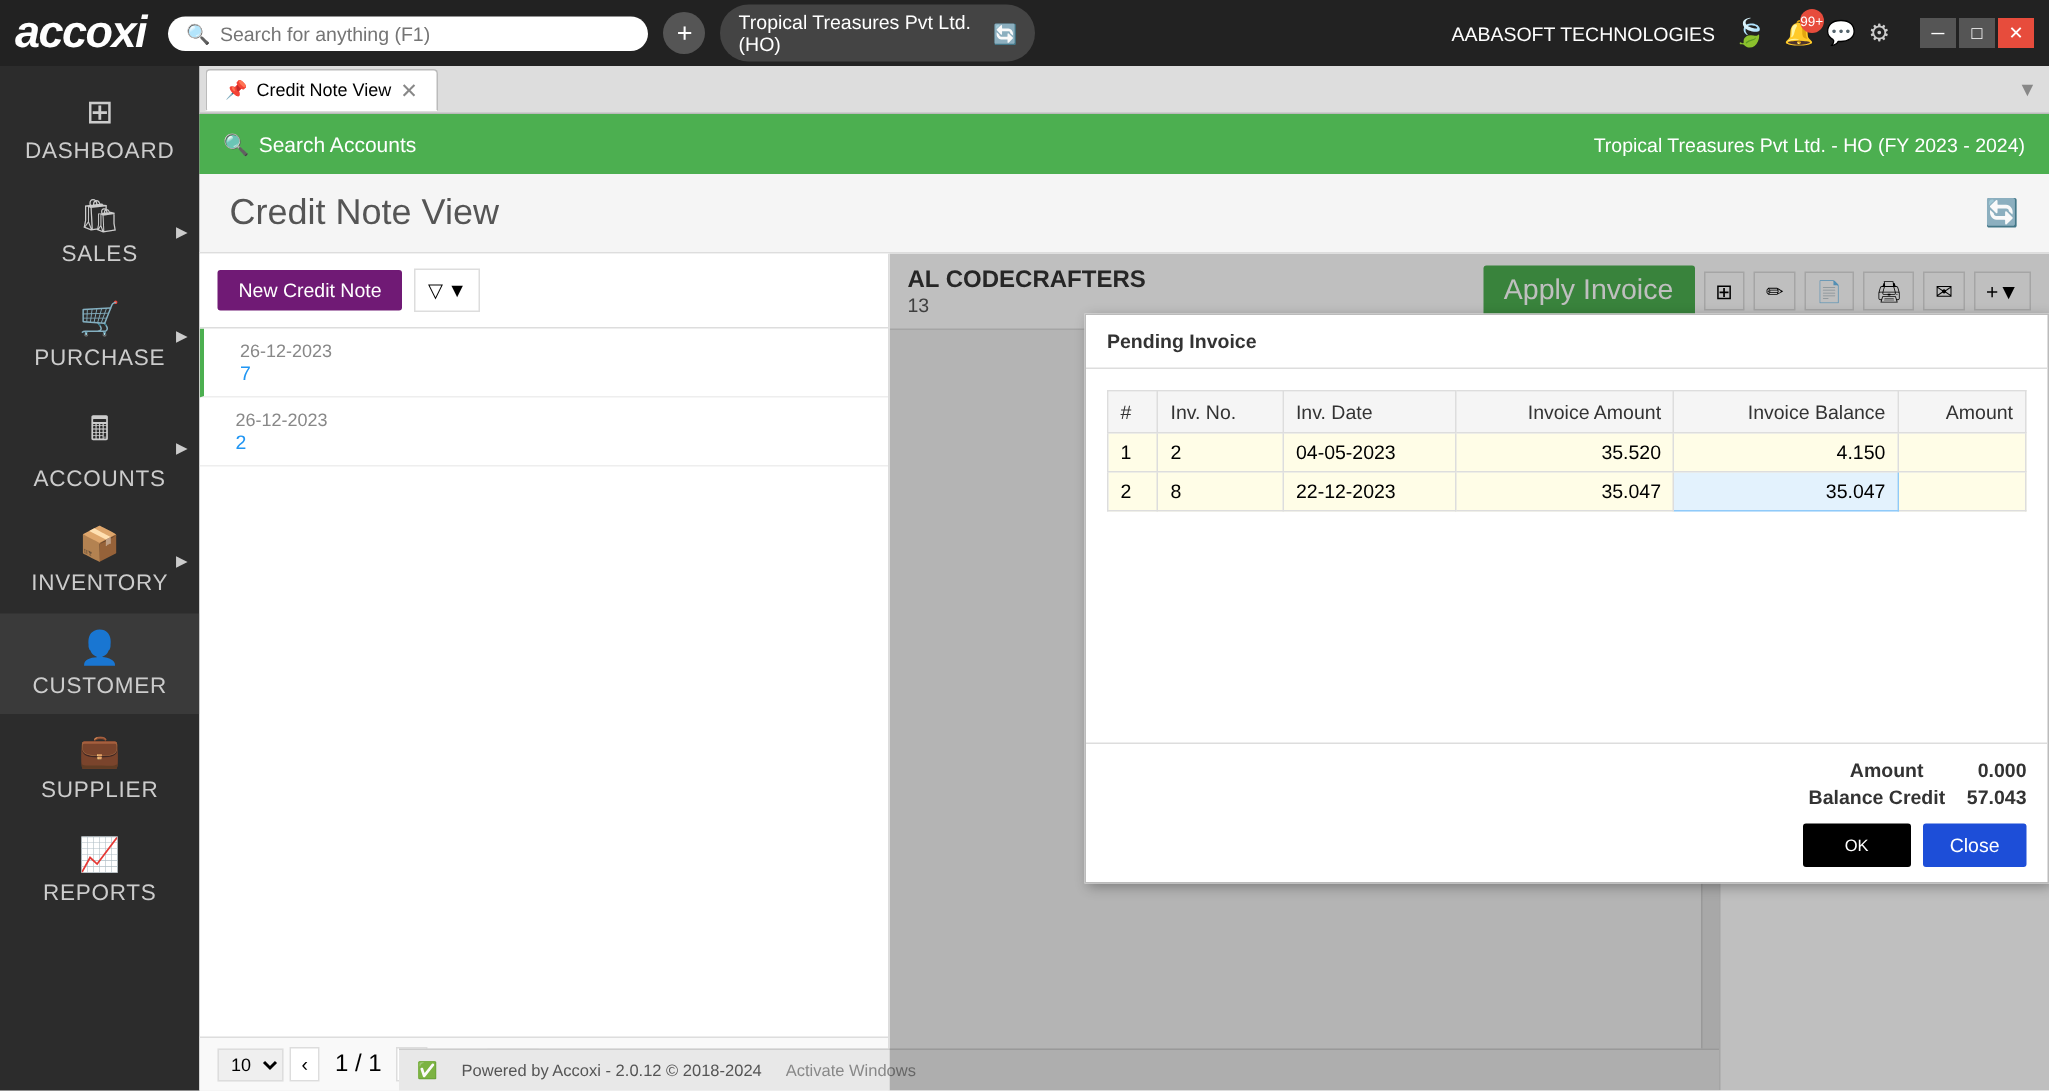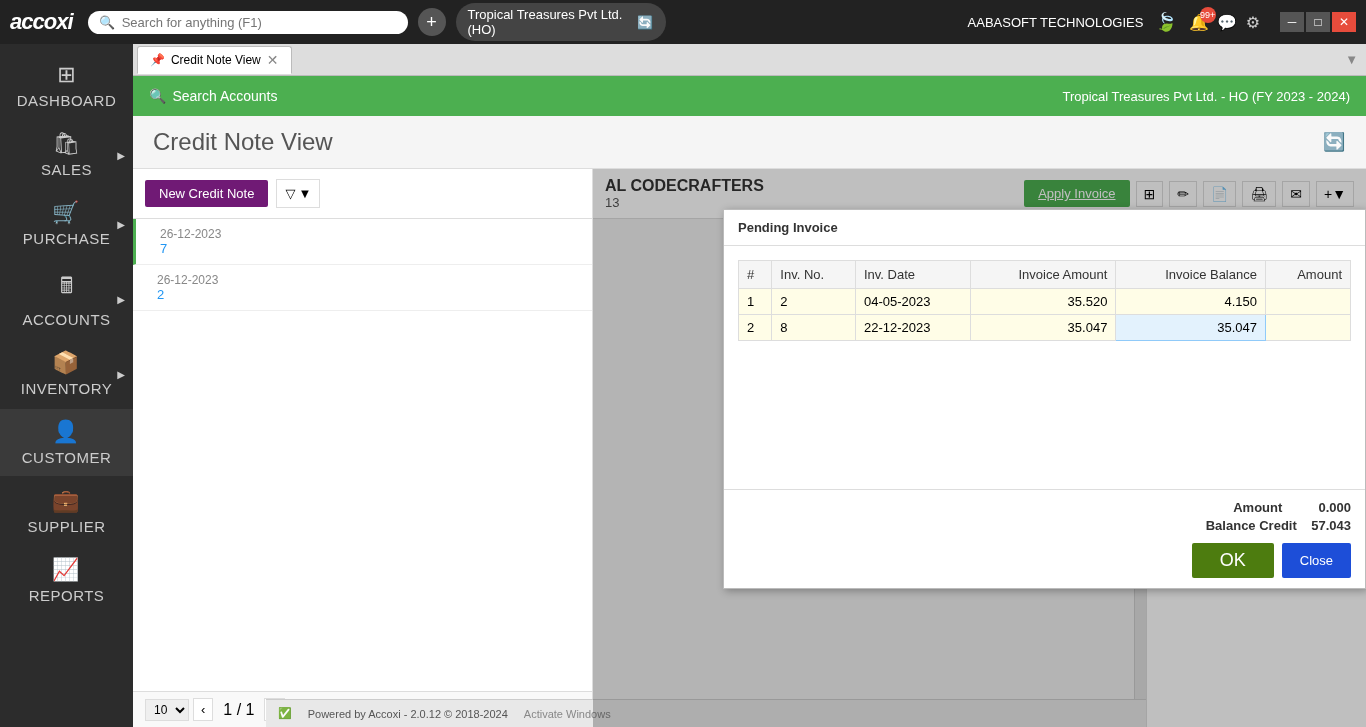--- a/index.html
+++ b/index.html
@@ -2,21 +2,21 @@
 <html><head>
   <meta charset="utf-8">
   <style>
     * { margin: 0; padding: 0; box-sizing: border-box; }
     body { font-family: Arial, sans-serif; font-size: 13px; background: #f0f0f0; width: 1366px; height: 727px; overflow: hidden; }
 
     
     .top-bar {
       display: flex; align-items: center; background: #222; height: 44px; padding: 0 10px; gap: 10px;
     }
-    .logo { color: white; font-size: 22px; font-weight: bold; font-style: italic; letter-spacing: -1px; margin-right: 5px; }
+    .logo { color: white; font-size: 30px; font-weight: bold; font-style: italic; letter-spacing: -1px; margin-right: 5px; }
     .search-box {
       display: flex; align-items: center; background: white; border-radius: 20px; padding: 4px 12px; flex: 0 0 320px; gap: 6px;
     }
     .search-box input { border: none; outline: none; font-size: 13px; flex: 1; background: transparent; }
     .add-btn {
       width: 28px; height: 28px; border-radius: 50%; background: #555; color: white; border: none; font-size: 18px; cursor: pointer; display: flex; align-items: center; justify-content: center;
     }
     .company-selector {
       display: flex; align-items: center; background: #444; border-radius: 20px; padding: 4px 12px; color: white; gap: 8px; flex: 0 0 210px;
     }
@@ -112,21 +112,21 @@
       flex: 1; display: flex; flex-direction: column; overflow: hidden; position: relative;
     }
 
     
     .right-toolbar {
       display: flex; align-items: center; padding: 8px 12px; gap: 6px; background: white; border-bottom: 1px solid #ddd; min-height: 48px;
     }
     .account-header { flex: 1; }
     .account-name { font-size: 16px; font-weight: bold; color: #333; }
     .account-id { font-size: 13px; color: #555; }
-    .apply-invoice-btn { background: #4caf50; color: white; border: none; padding: 6px 14px; cursor: pointer; font-size: 13px; border-radius: 2px; text-decoration: underline; }
+    .apply-invoice-btn { background: #4caf50; color: white; border: none; padding: 6px 14px; cursor: pointer; font-size: 19px; border-radius: 2px; }
     .toolbar-icons { display: flex; gap: 6px; align-items: center; }
     .toolbar-icon-btn { background: white; border: 1px solid #ddd; padding: 4px 7px; cursor: pointer; font-size: 14px; }
 
     
     .right-content {
       flex: 1; overflow-y: auto; padding: 0; background: #f0f0f0; position: relative;
     }
 
     
     .modal-backdrop {
@@ -149,21 +149,21 @@
     .modal-table tr.row1 td { background: #fffde7; }
     .modal-table tr.row2 td { background: #fffde7; }
     .modal-table tr.row2 td.highlighted { background: #e3f2fd; border: 1px solid #90caf9; }
     .modal-footer {
       padding: 10px 14px; border-top: 1px solid #ddd;
     }
     .modal-summary { text-align: right; font-size: 13px; color: #333; margin-bottom: 6px; }
     .modal-summary div { margin-bottom: 3px; }
     .modal-summary span { font-weight: bold; }
     .modal-buttons { display: flex; justify-content: flex-end; gap: 8px; margin-top: 10px; }
-    .ok-btn { background: #4d7c0f; color: white; border: none; padding: 7px 28px; cursor: pointer; font-size: 18px; border-radius: 2px; }
+    .ok-btn { background: #000000; color: white; border: none; padding: 7px 28px; cursor: pointer; font-size: 11px; border-radius: 2px; }
     .close-btn-modal { background: #1d4ed8; color: white; border: none; padding: 7px 18px; cursor: pointer; font-size: 13px; border-radius: 2px; }
 
     
     .footer {
       position: absolute; bottom: 0; left: 133px; right: 0; height: 28px; background: #e8e8e8; border-top: 1px solid #ccc; display: flex; align-items: center; padding: 0 12px; gap: 16px; font-size: 11px; color: #555;
     }
     .footer-links { margin-left: auto; display: flex; gap: 12px; }
     .exit-btn { background: #4caf50; color: white; border: none; padding: 3px 16px; cursor: pointer; font-size: 12px; }
 
     .leaf-icon { display: inline-block; color: #4caf50; font-size: 18px; }

